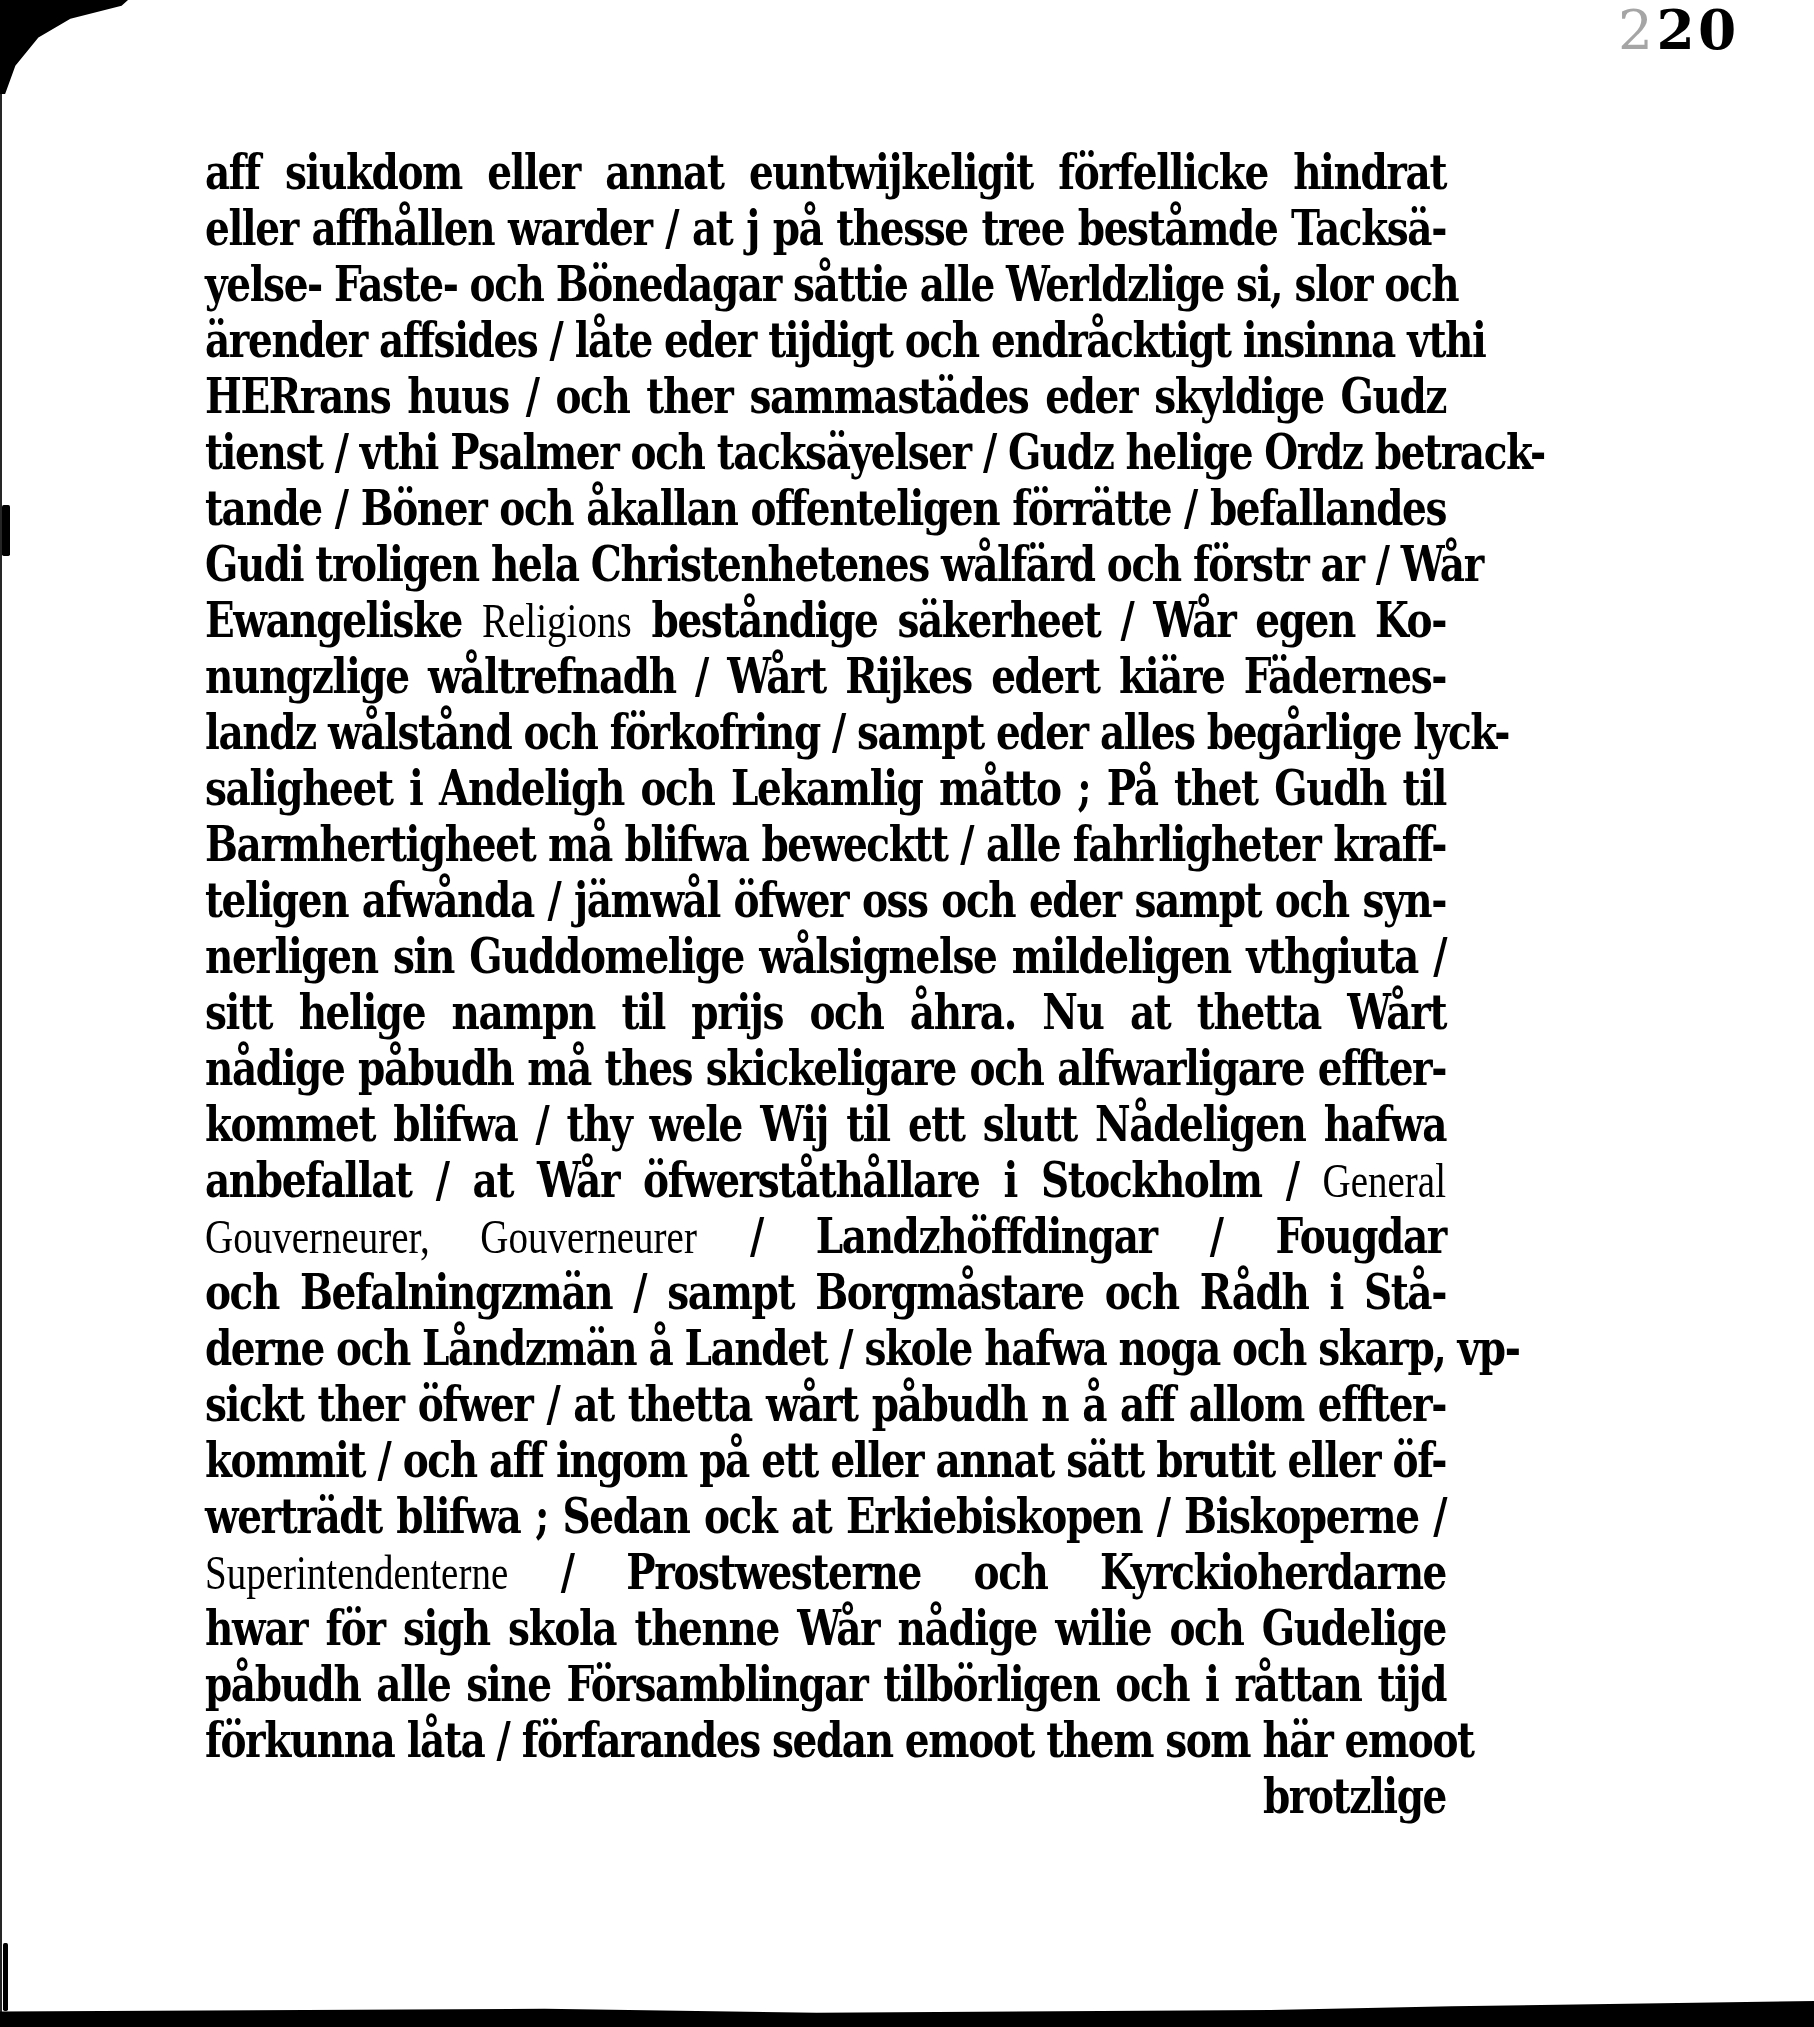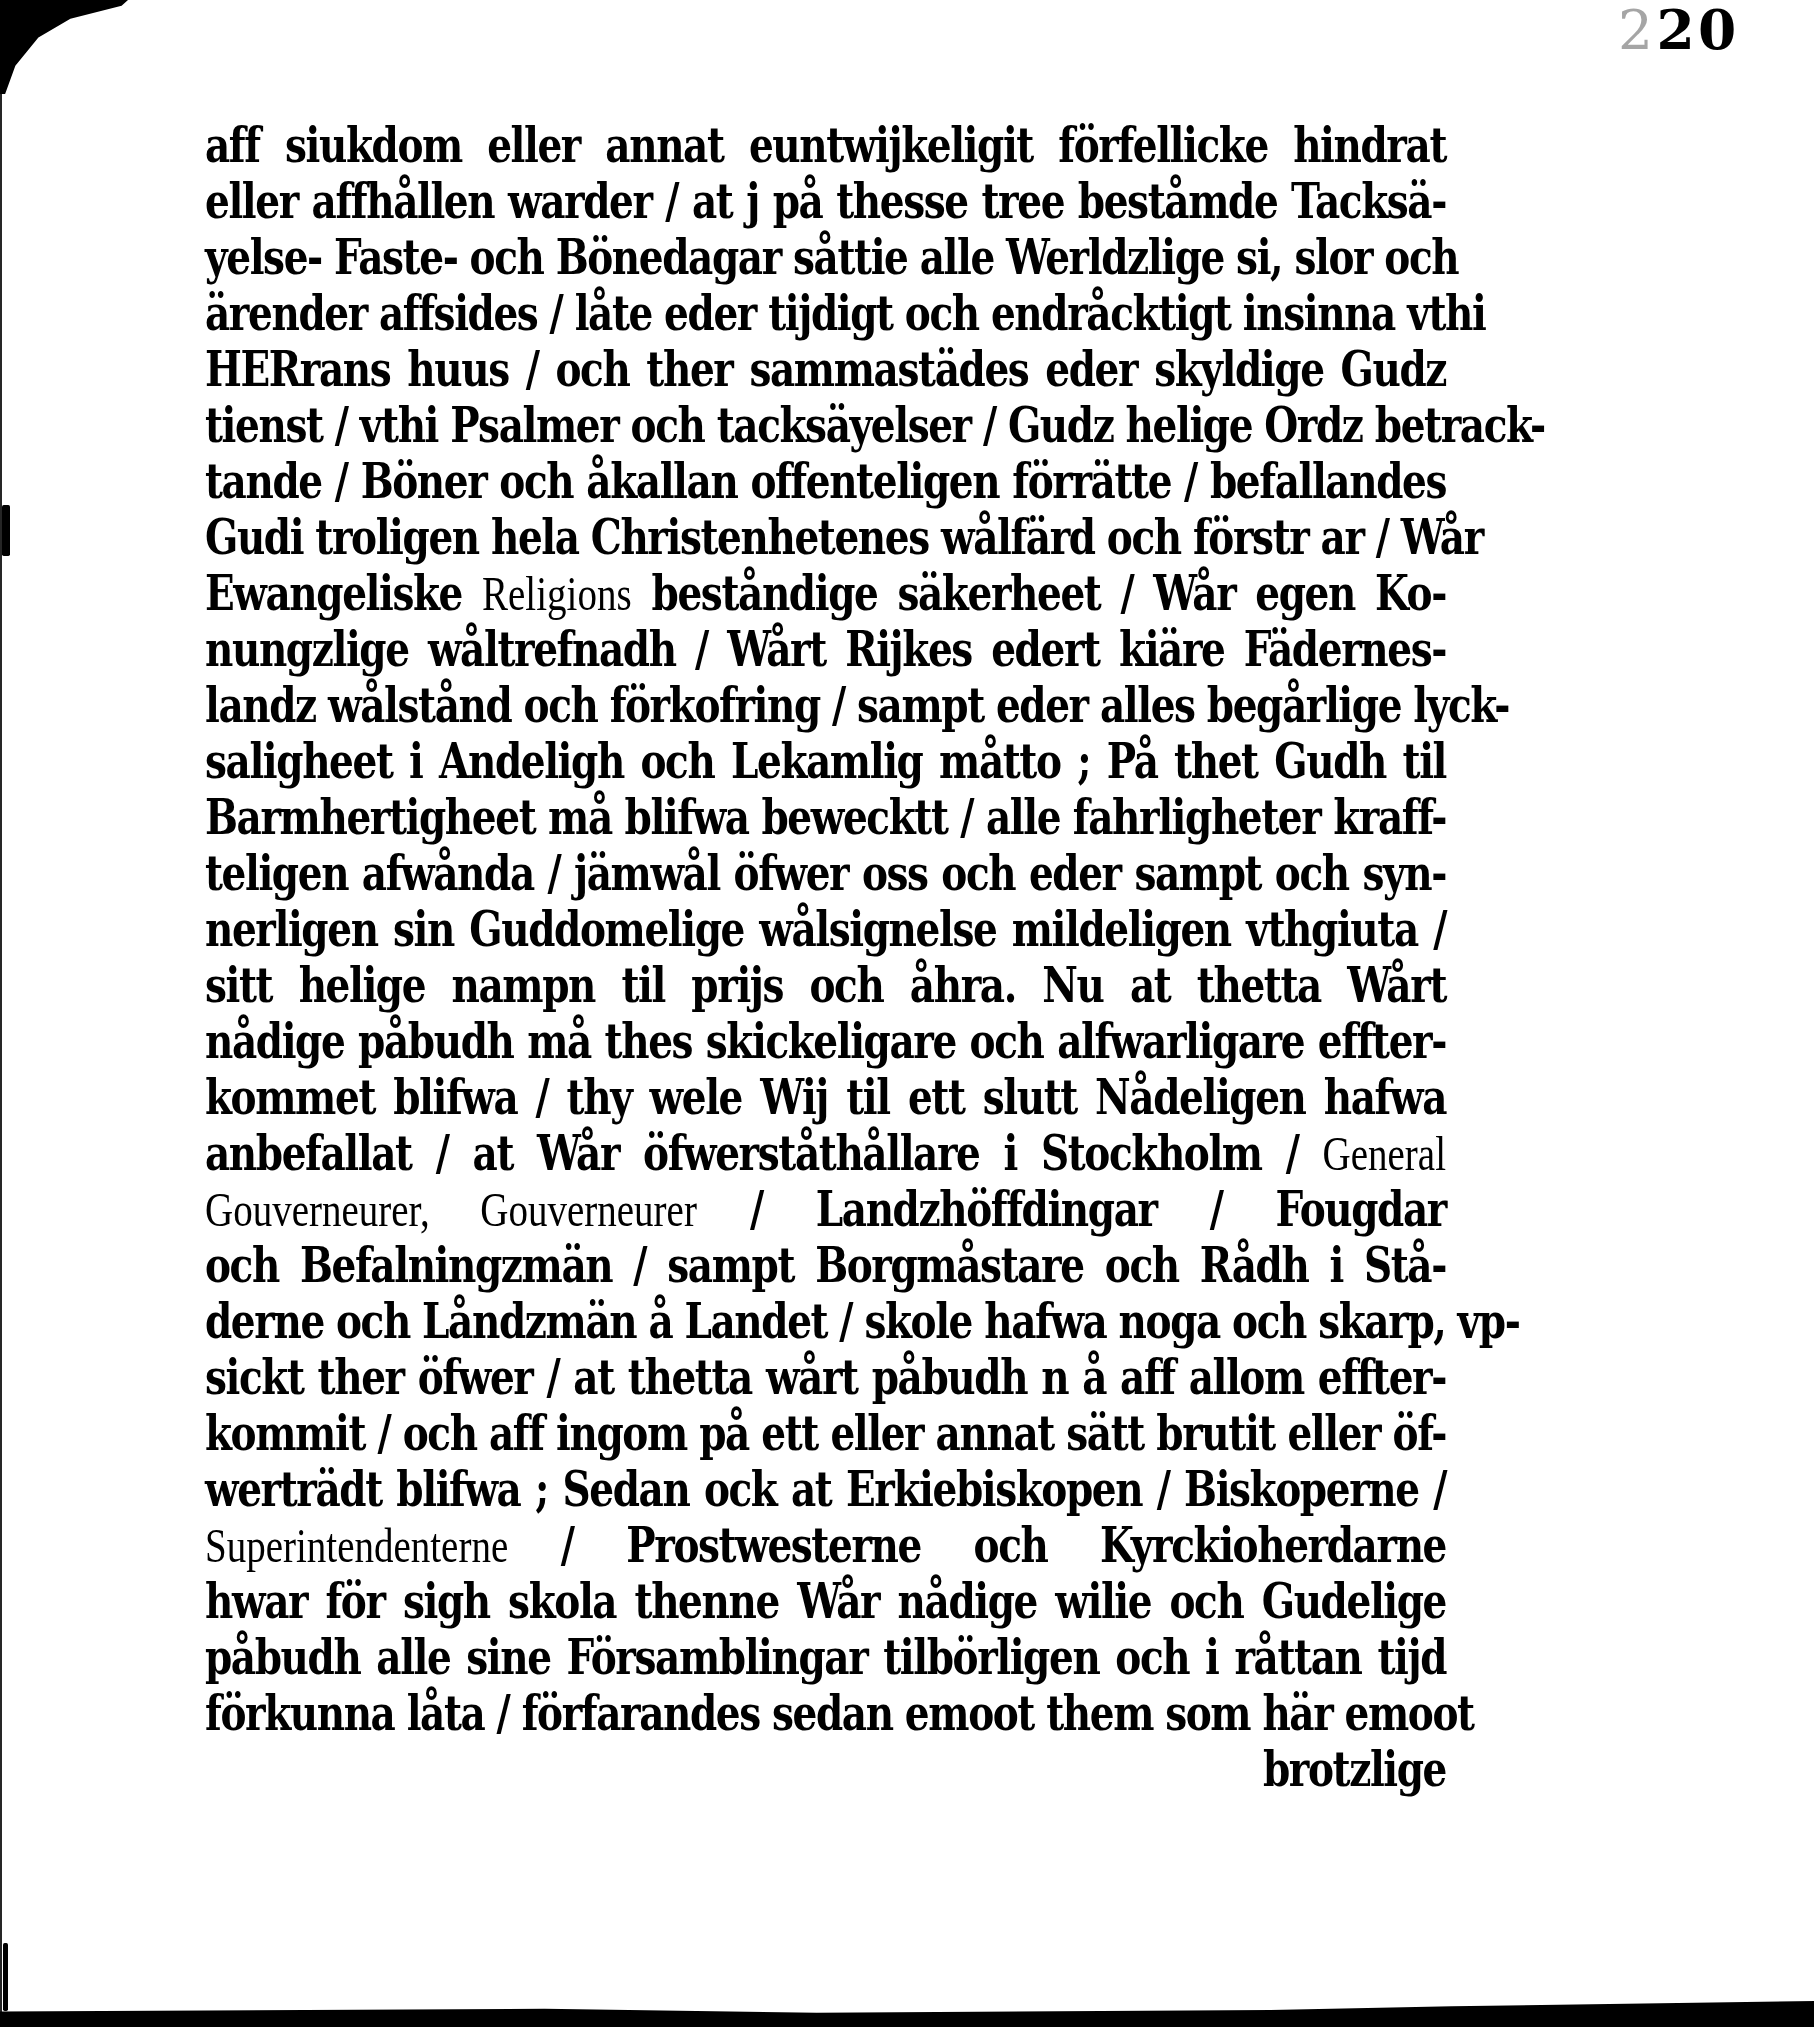--- a/index.html
+++ b/index.html
@@ -51,21 +51,21 @@
       letter-spacing: 3.4px;
       color: #000;
     }
     .page-number .faint {
       opacity: 0.35;
       font-weight: normal;
     }
     .text-block {
       position: absolute;
       left: 205px;
-      top: 116px;
+      top: 143px;
       width: 1241px;
     }
     .line {
       height: 56px;
       line-height: 56px;
       font-family: "DejaVu Serif", serif;
       font-weight: bold;
       font-size: 39px;
       letter-spacing: -1.4px;
       white-space: nowrap;

